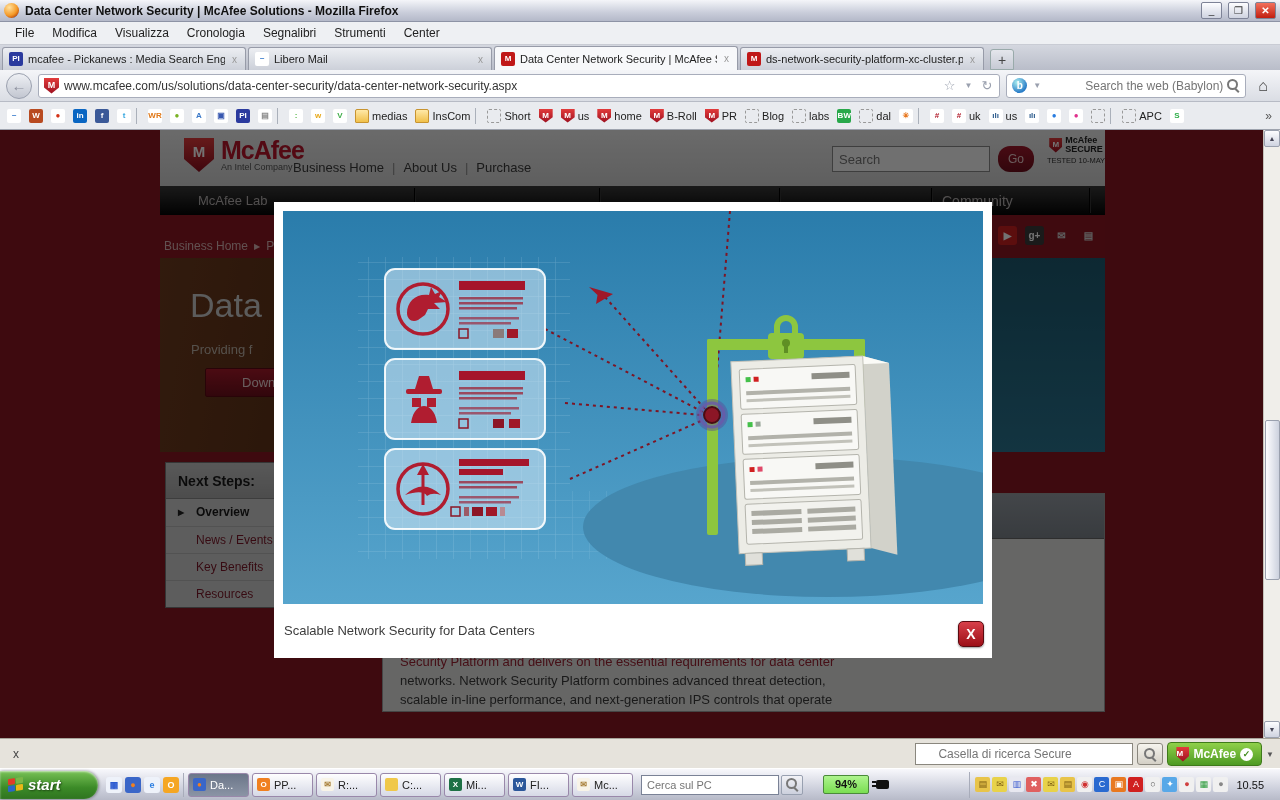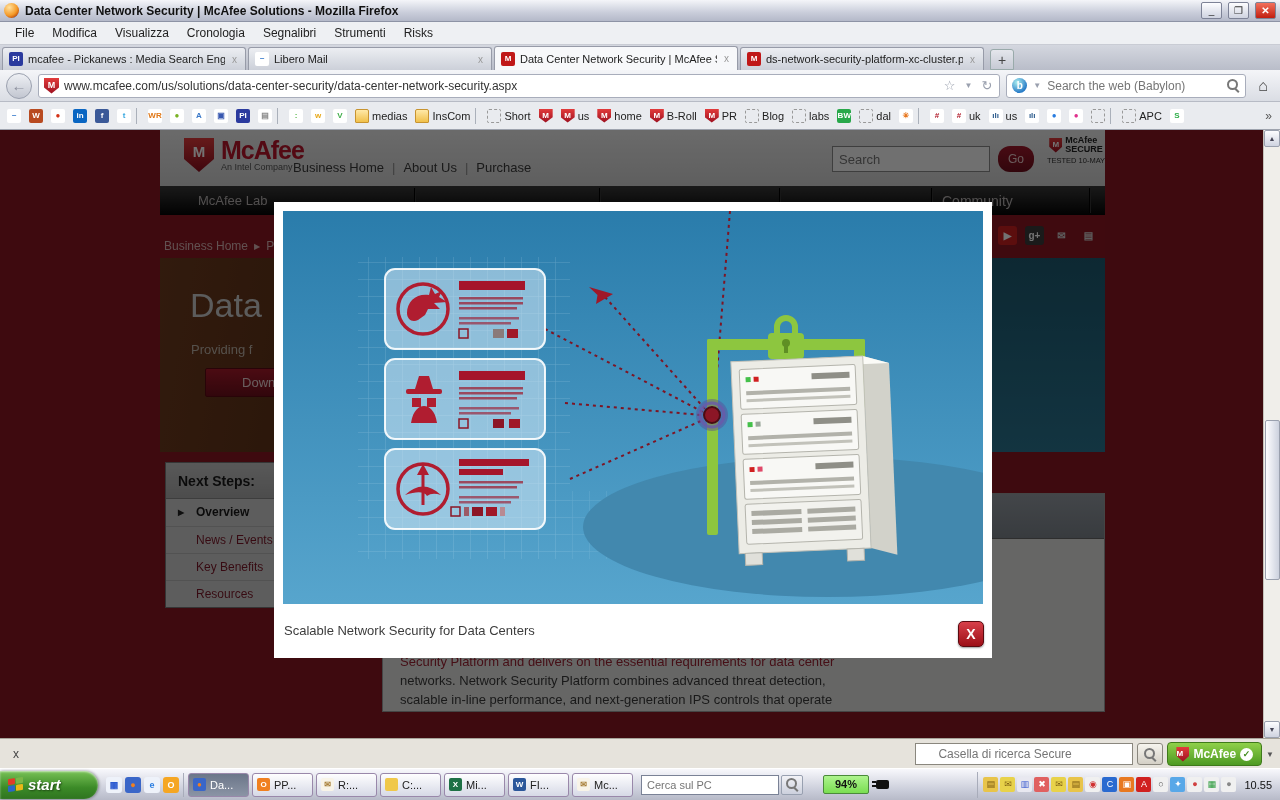--- a/index.html
+++ b/index.html
@@ -38,21 +38,21 @@
     display:flex; align-items:center; padding:0 5px; gap:5px; }
   .shield-sm { width:15px; height:16px; flex:none; background:linear-gradient(#e23b3b,#9c1020);
     clip-path:polygon(0 0,100% 0,100% 62%,50% 100%,0 62%); color:#fff; font-size:9px; font-weight:bold; text-align:center; line-height:14px; }
   .urltext { flex:1; border:none; outline:none; font-size:12px; color:#333; font-family:"Liberation Sans",sans-serif; }
   .urlbtn { color:#9aa0ae; font-size:13px; padding:0 2px; }
   .urlbtn.small { font-size:8px; }
   .searchfield { width:240px; height:24px; background:#fff; border:1px solid #a8adbb; border-radius:3px;
     display:flex; align-items:center; padding:0 5px; gap:4px; }
   .babylon { width:15px; height:15px; border-radius:50%; background:radial-gradient(circle at 35% 30%,#aee,#2a7dc8 70%);
     color:#fff; font-size:10px; font-weight:bold; text-align:center; line-height:15px; }
-  .searchfield input { flex:1; border:none; outline:none; font-size:12px; color:#555; font-family:"Liberation Sans",sans-serif; background:transparent; }
+  .searchfield input { flex:1; border:none; outline:none; font-size:12px; color:#555; font-family:"Liberation Sans",sans-serif; background:transparent;text-align:right; }
   .lens { position:relative; width:13px; height:13px; display:inline-block; flex:none; }
   .lens::before { content:""; position:absolute; left:0; top:0; width:7px; height:7px; border:2px solid #777; border-radius:50%; }
   .lens::after { content:""; position:absolute; left:9px; top:9px; width:5px; height:2px; background:#777; transform:rotate(45deg); transform-origin:0 0; }
   .homebtn { font-size:16px; color:#444; padding:0 6px; }
 
   .bookmarksbar { height:28px; background:#e9ebef; border-bottom:1px solid #9ea3ae; display:flex; align-items:center;
     padding:0 4px; gap:2px; overflow:hidden; }
   .bm { display:flex; align-items:center; gap:3px; padding:2px 3px; flex:none; }
   .bm-ic { width:14px; height:14px; font-size:8px; font-weight:bold; text-align:center; line-height:14px; border-radius:2px; overflow:hidden; }
   .bm-label { font-size:11px; color:#222; }
@@ -149,21 +149,21 @@
   .securebar input { width:218px; height:22px; border:1px solid #8a877e; font-size:12px; color:#666; padding:0 22px; font-family:"Liberation Sans",sans-serif; }
   .sb-lensbtn { width:26px; height:22px; background:linear-gradient(#f6f4ee,#d4d0c6); border:1px solid #8a877e; border-radius:3px;
     display:flex; align-items:center; justify-content:center; }
   .mcafee-btn { height:24px; display:flex; align-items:center; gap:4px; padding:0 8px; border:1px solid #3f7a1a; border-radius:4px;
     background:linear-gradient(#8fd04a,#4e9a22); color:#fff; font-weight:bold; font-size:12px; }
   .mb-check { width:13px; height:13px; border-radius:50%; background:#fff; color:#3f8a1a; font-size:9px; font-weight:bold; line-height:13px; text-align:center; }
   .sb-drop { font-size:8px; color:#555; }
 
   
   .taskbar { height:32px; background:linear-gradient(#f8f8fc,#c9ccd9 70%,#b7bac8); border-top:1px solid #fff;
-    display:flex; align-items:center; gap:4px; padding-right:2px; }
+    display:flex; align-items:center; gap:4px; padding-right:10px; }
   .startbtn { height:28px; width:98px; border-radius:0 14px 14px 0; background:linear-gradient(#79c257,#3b8a27 60%,#2f7420);
     display:flex; align-items:center; gap:5px; padding:0 12px 0 8px; box-shadow:inset 0 1px 2px rgba(255,255,255,.6),1px 0 3px rgba(0,0,0,.4); }
   .xp-flag { display:grid; grid-template-columns:7px 7px; grid-template-rows:6px 6px; gap:1px; transform:skewY(-8deg); }
   .xp-flag i { display:block; border-radius:1px; }
   .startbtn span { color:#fff; font-size:15px; font-weight:bold; font-style:italic; text-shadow:1px 1px 2px rgba(0,0,0,.5); }
   .ql { display:flex; gap:3px; align-items:center; padding:0 4px; border-right:1px solid #a8acba; height:24px; }
   .ql-ic { width:16px; height:16px; border-radius:3px; font-size:9px; font-weight:bold; text-align:center; line-height:16px; }
   .tasks { display:flex; gap:3px; flex:none; }
   .taskbtn { width:61px; height:24px; border:1px solid #98a; border-radius:3px; background:linear-gradient(#fefeff,#d6d9e6);
     display:flex; align-items:center; gap:4px; padding:0 4px; overflow:hidden; }
@@ -197,21 +197,21 @@
   </div>
 
   <div class="menubar">
 
   <span>File</span>
       <span>Modifica</span>
       <span>Visualizza</span>
       <span>Cronologia</span>
       <span>Segnalibri</span>
       <span>Strumenti</span>
-      <span>Risks</span>
+      <span>Center</span>
     </div>
 
   <div class="tabbar">
     <div style="display:flex;gap:2px;align-items:flex-end;">
 
         <div class="tab">
           <span class="tab-ic" style="background: rgb(43, 58, 158); color: rgb(255, 255, 255);">PI</span>
           <span class="tab-title">mcafee - Pickanews : Media Search Engine</span>
           <span class="tab-x">x</span>
         </div>

